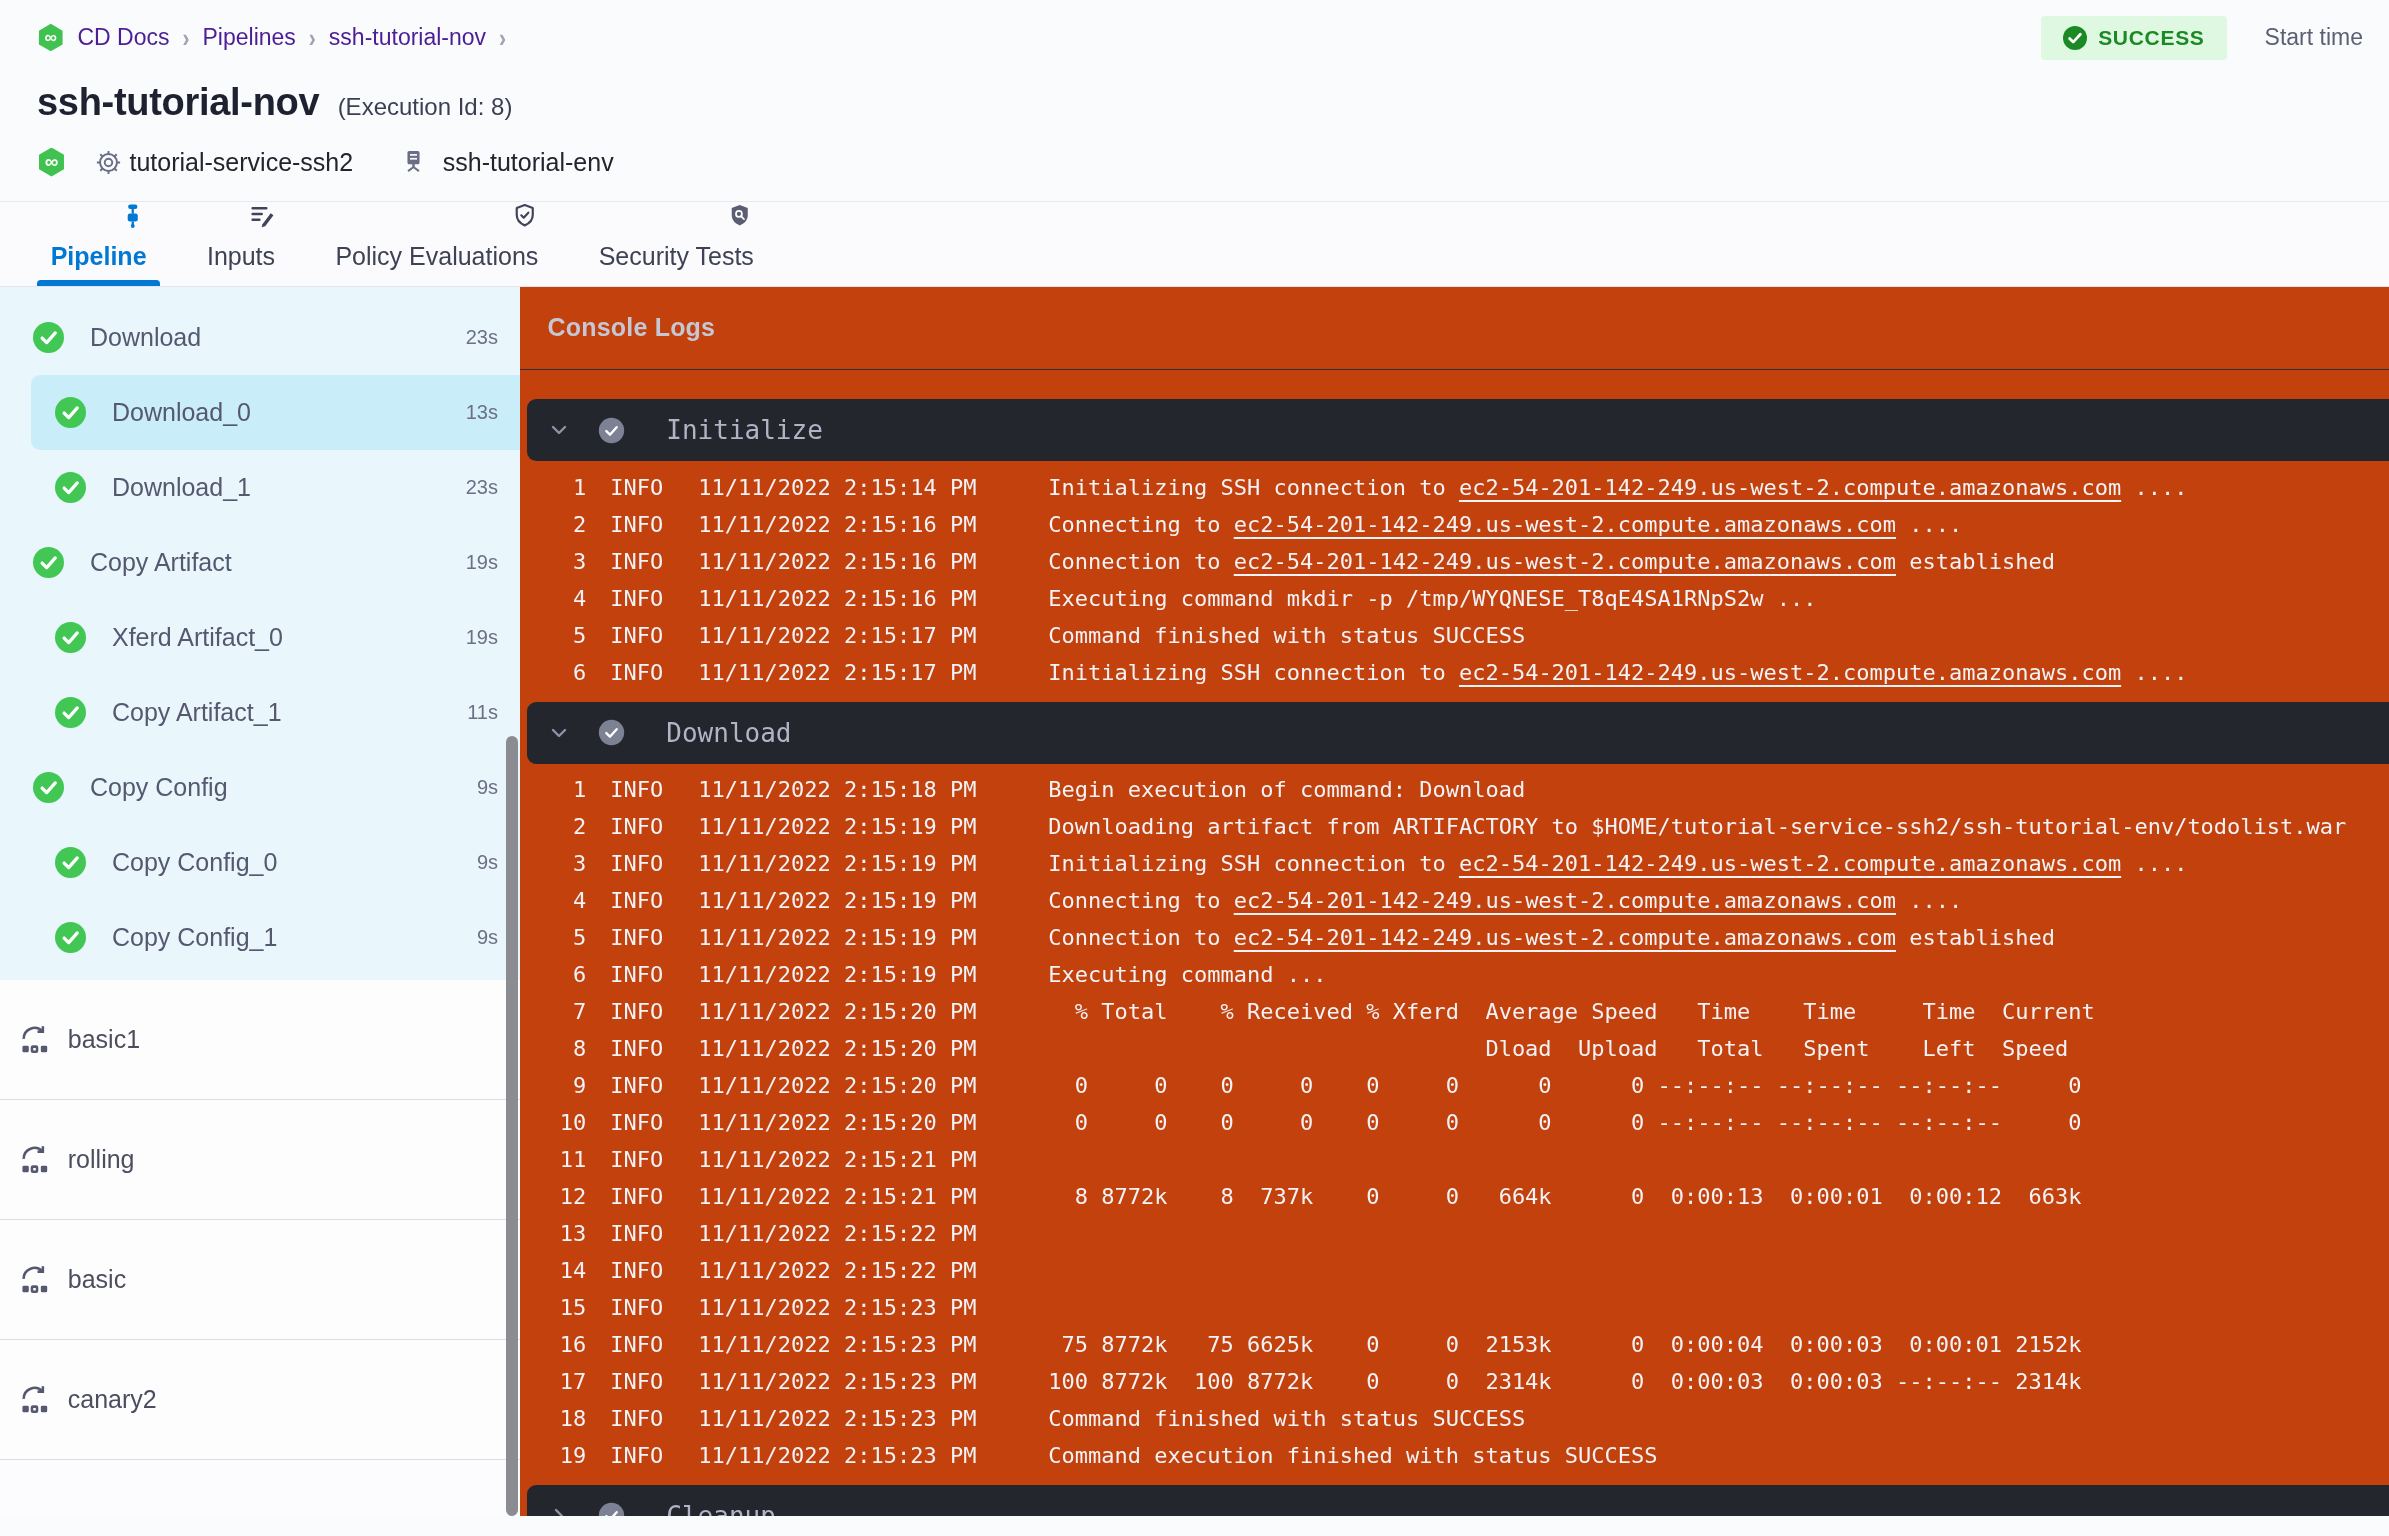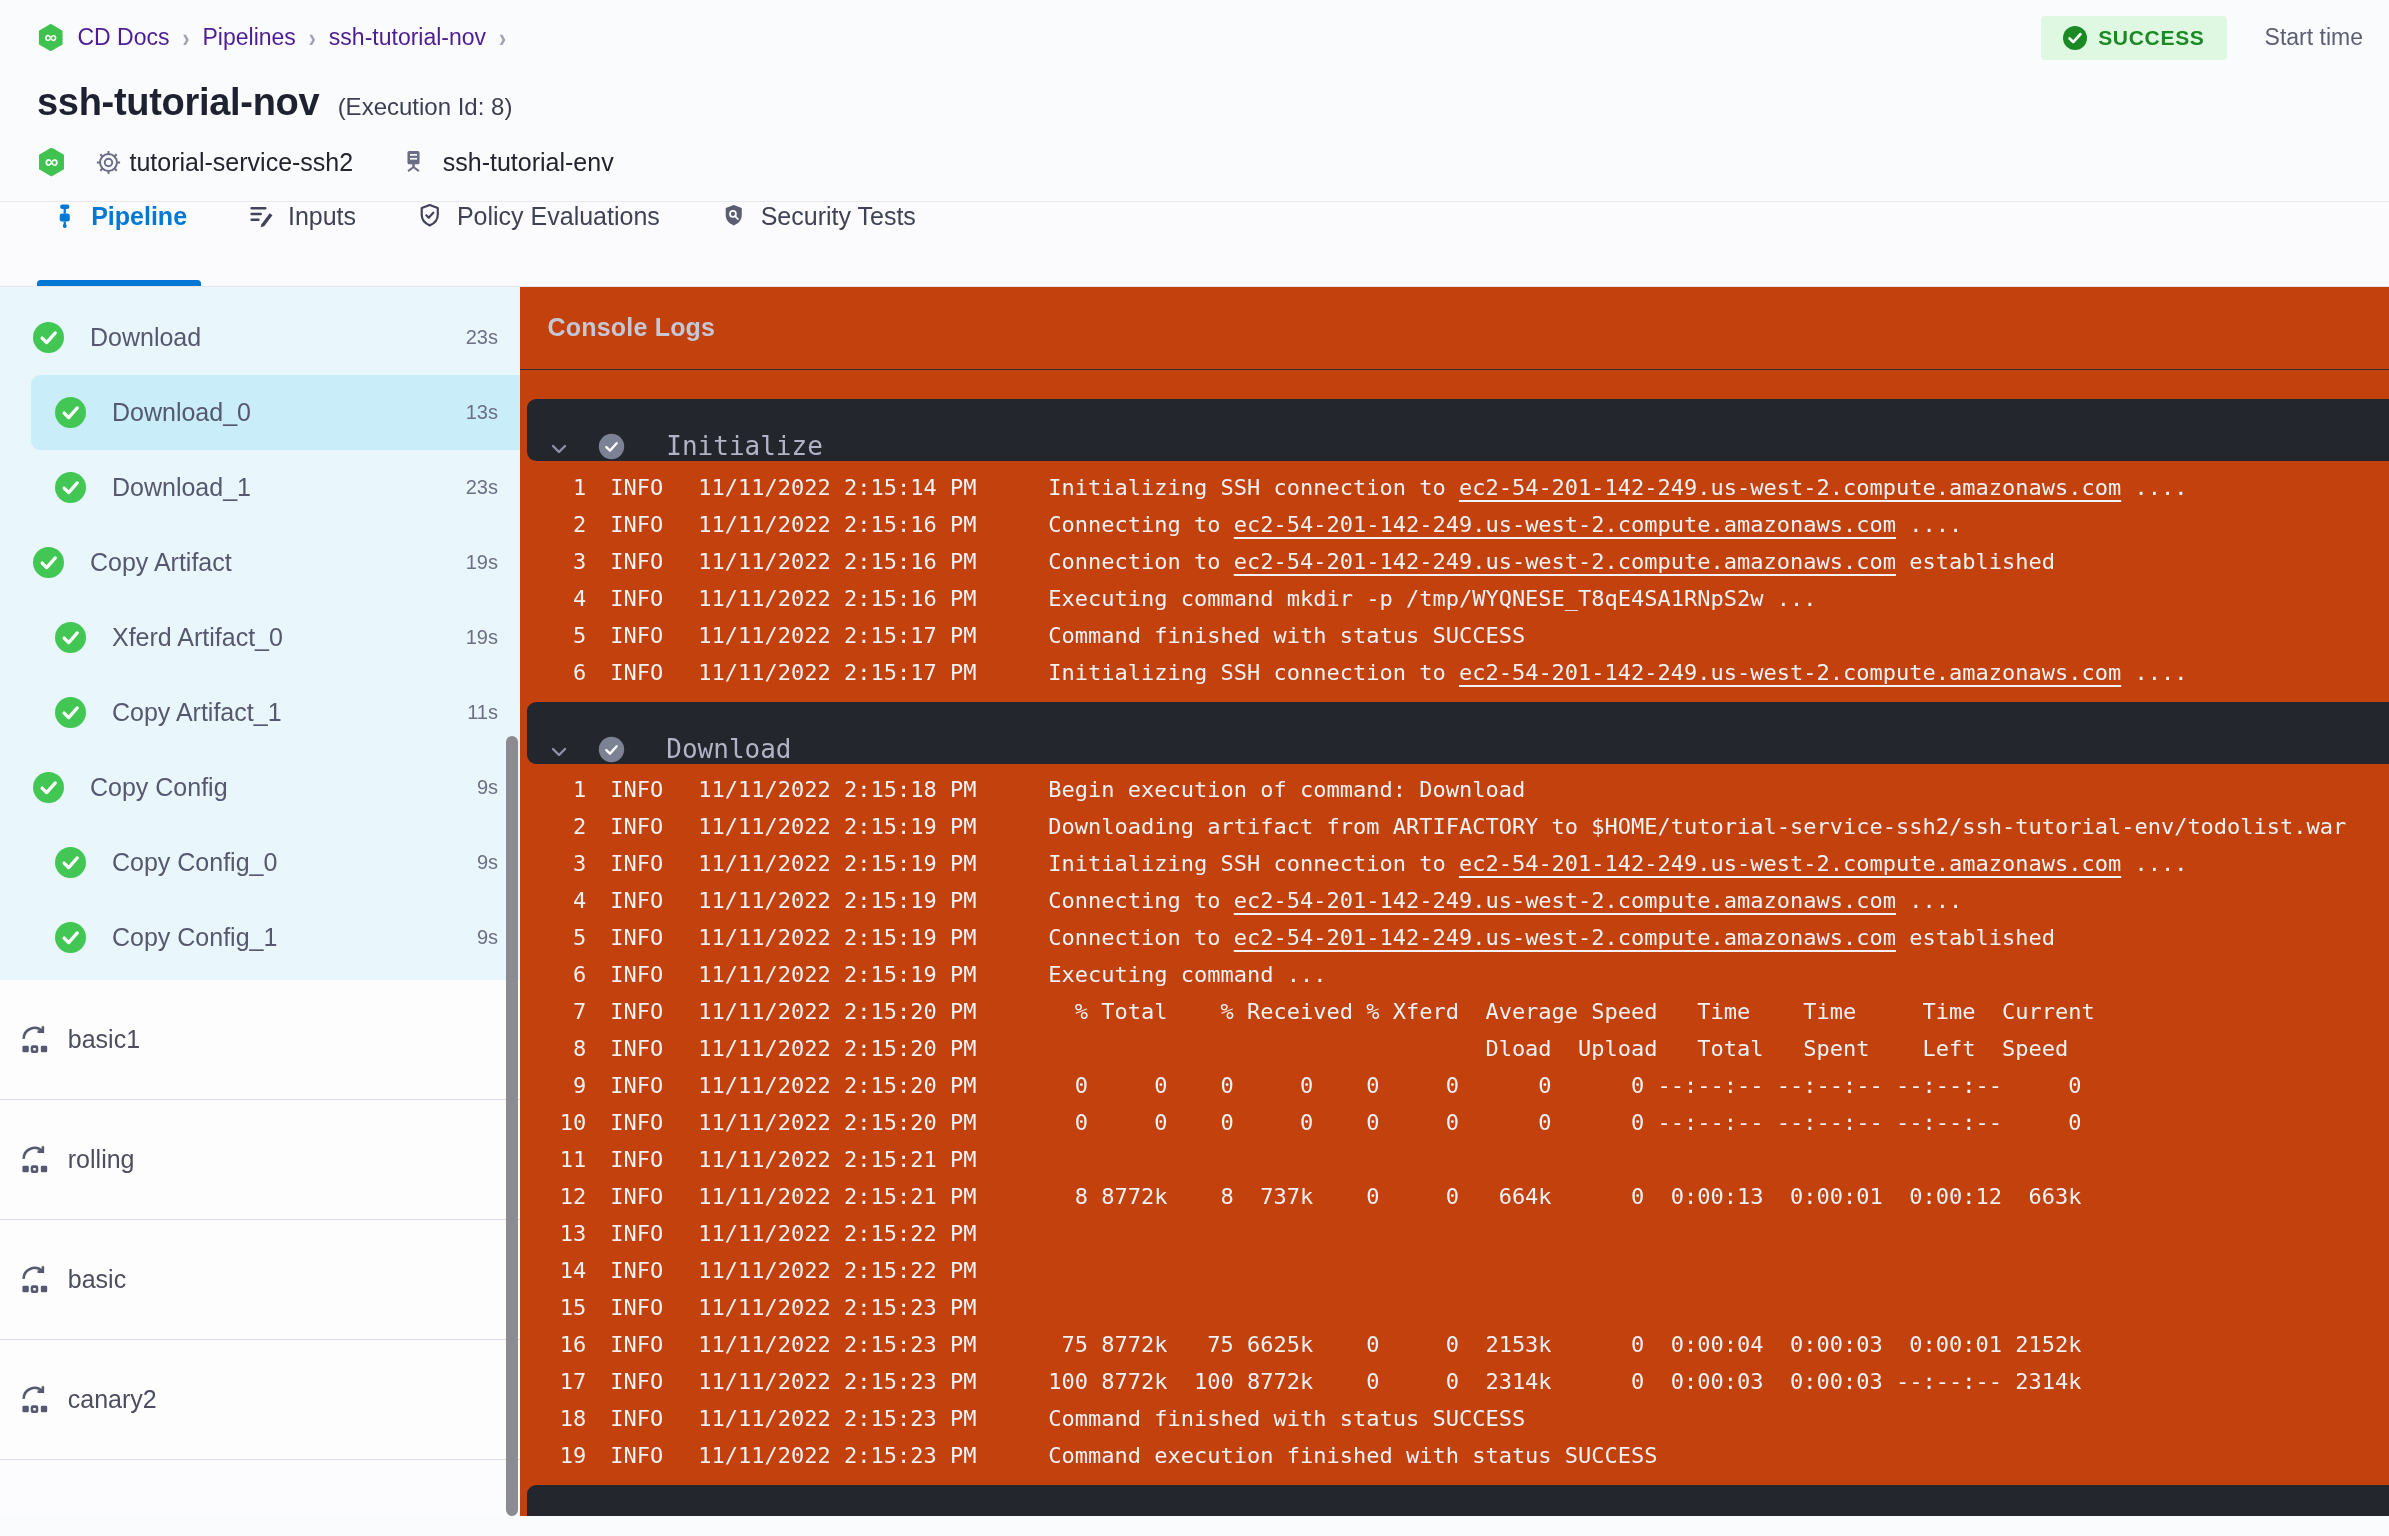--- a/index.html
+++ b/index.html
@@ -27,21 +27,21 @@
   .meta-row { margin-top:24px; padding-left:37px; display:flex; align-items:center; }
   .meta-row .svc-text, .meta-row .env-text { font-size:25px; color:#22242e; }
   .gear { margin-left:27.5px; }
   .svc-text { margin-left:7px; }
   .env-ic { margin-left:46px; }
   .env-text { margin-left:14.6px; }
 
   
   .tabs-row { margin-top:24px; height:86px; border-top:0.9px solid #e7e8ef; border-bottom:0.9px solid #e4e5ec;
     display:flex; align-items:center; padding-left:37px; background:#fbfbfd; }
-  .tab { position:relative; height:100%; display:flex; align-items:flex-start; gap:13px; padding:0 13.7px; cursor:pointer; }
+  .tab { position:relative; height:100%; display:flex; align-items:flex-end; gap:13px; padding:0 13.7px; cursor:pointer;flex-direction:column; }
   .tab + .tab { margin-left:33px; }
   .tab .tlabel { font-size:25px; color:#3f4254; }
   .tab.active .tlabel { color:#0278d5; font-weight:bold; }
   .tab-underline { position:absolute; left:0; right:0; bottom:-0.9px; height:6.4px; background:#0278d5; border-radius:3.7px 3.7px 0 0; }
 
   
   .content { display:flex; height:1229px; }
 
   
   .sidebar { position:relative; width:520px; flex:0 0 520px; background:#fcfcfe; }
@@ -66,21 +66,21 @@
 
   .sidebar-scrollbar { position:absolute; right:1.8px; top:449px; width:12px; height:780px; border-radius:6.4px; background:#8a8c92; }
 
   
   .console { flex:1; background:#c2410c; overflow:hidden; }
   .console-header { height:82px; display:flex; align-items:center; padding-left:27.5px; }
   .console-title { font-size:25px; font-weight:bold; color:#c5c7d4; letter-spacing:0.2px; }
   .console-divider { height:0.9px; background:#2e2f36; }
   .console-body { padding:30px 0 0 7.3px; }
 
-  .section-bar { height:62px; background:#24262d; border-radius:9.2px 0 0 9.2px; display:flex; align-items:flex-end; padding-left:20px; cursor:pointer; }
+  .section-bar { height:62px; background:#24262d; border-radius:9.2px 0 0 9.2px; display:flex; align-items:center; padding-left:20px; cursor:pointer; }
   .section-title { margin-left:40px; font-family:"DejaVu Sans Mono", monospace; font-size:26px; color:#b2b4c6; }
   .chev { width:24px; height:24px; }
   .chev.collapsed { transform:rotate(-90deg); }
   .seal { margin-left:26px; }
 
   .section-lines { padding:7.3px 0 11px 0; }
   .log-line { display:flex; height:37px; line-height:37px; font-family:"DejaVu Sans Mono", monospace; font-size:22px; color:#f3f3f7; padding-left:22px; white-space:pre; }
   .log-line .ln { width:37px; text-align:right; flex:0 0 37px; }
   .log-line .lvl { margin-left:24px; width:77px; flex:0 0 77px; }
   .log-line .ts { margin-left:11px; width:284px; flex:0 0 284px; }

